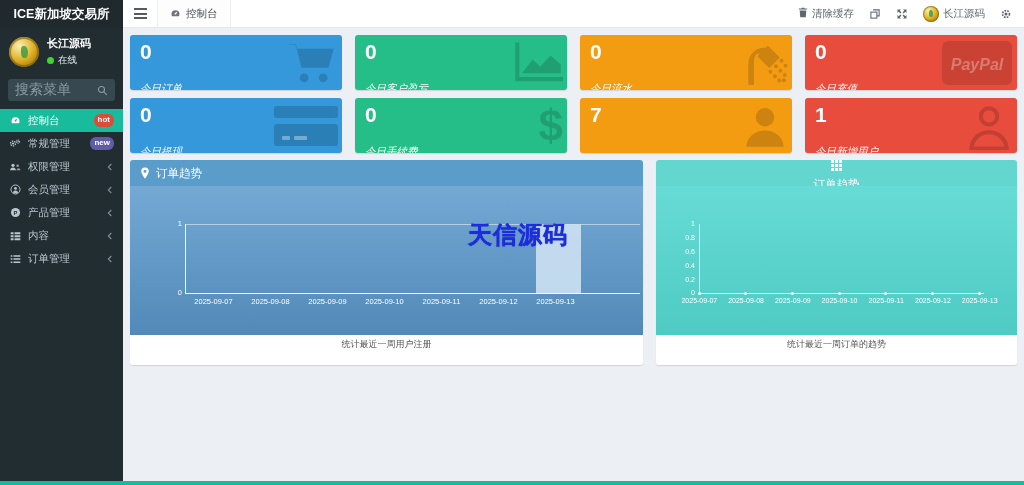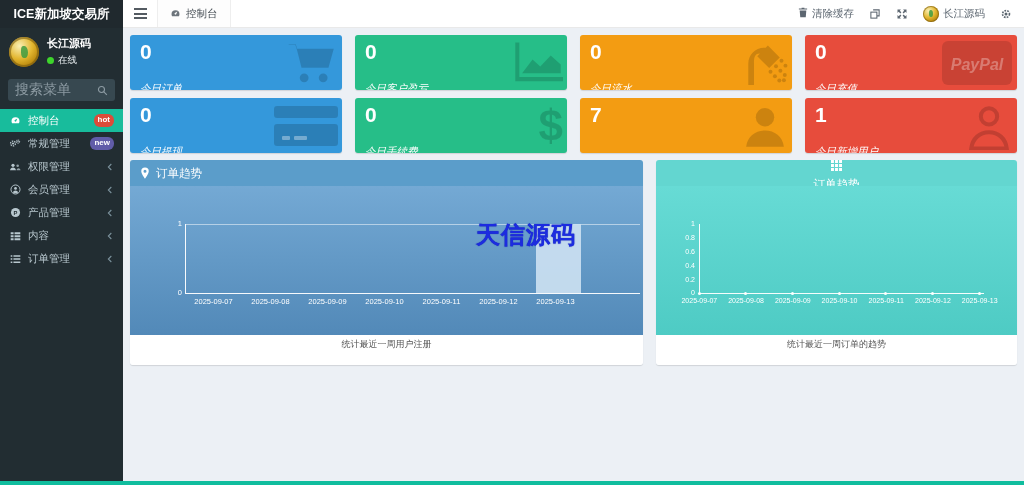--- a/index.html
+++ b/index.html
@@ -66,21 +66,21 @@
   .p-right .panel-b { background:linear-gradient(180deg,#67dbd5,#4ecbc4); }
 
   .axis-y { position:absolute; width:1px; background:rgba(255,255,255,.95); }
   .axis-x { position:absolute; height:1px; background:rgba(255,255,255,.95); }
   .gridline { position:absolute; height:1px; background:rgba(255,255,255,.5); }
   .ytick { position:absolute; color:#fff; font-size:7.5px; height:8px; line-height:8px; text-align:right; }
   .xlabels { position:absolute; display:flex; }
   .xlabels span { flex:1; text-align:center; color:#fff; font-size:7.5px; white-space:nowrap; }
   .bar { position:absolute; background:#cbdff1; opacity:.92; }
   .ldot { position:absolute; width:3px; height:3px; border-radius:50%; background:#fff; }
-  .watermark { position:absolute; left:346px; top:33px; font-size:24px; font-weight:bold; color:#1c2ce0; letter-spacing:1px; text-shadow:0 0 1px #0a18a8; white-space:nowrap; }
+  .watermark { position:absolute; left:338px; top:33px; font-size:24px; font-weight:bold; color:#1c2ce0; letter-spacing:1px; text-shadow:0 0 1px #0a18a8; white-space:nowrap; }
 
   .bottom-bar { position:absolute; left:0; right:0; bottom:0; height:4px; background:#10bd9e; z-index:9; }
 </style>
 </head>
 <body>
 
 <aside class="sidebar">
   <div class="brand">ICE新加坡交易所</div>
 
   <div class="user-panel">

